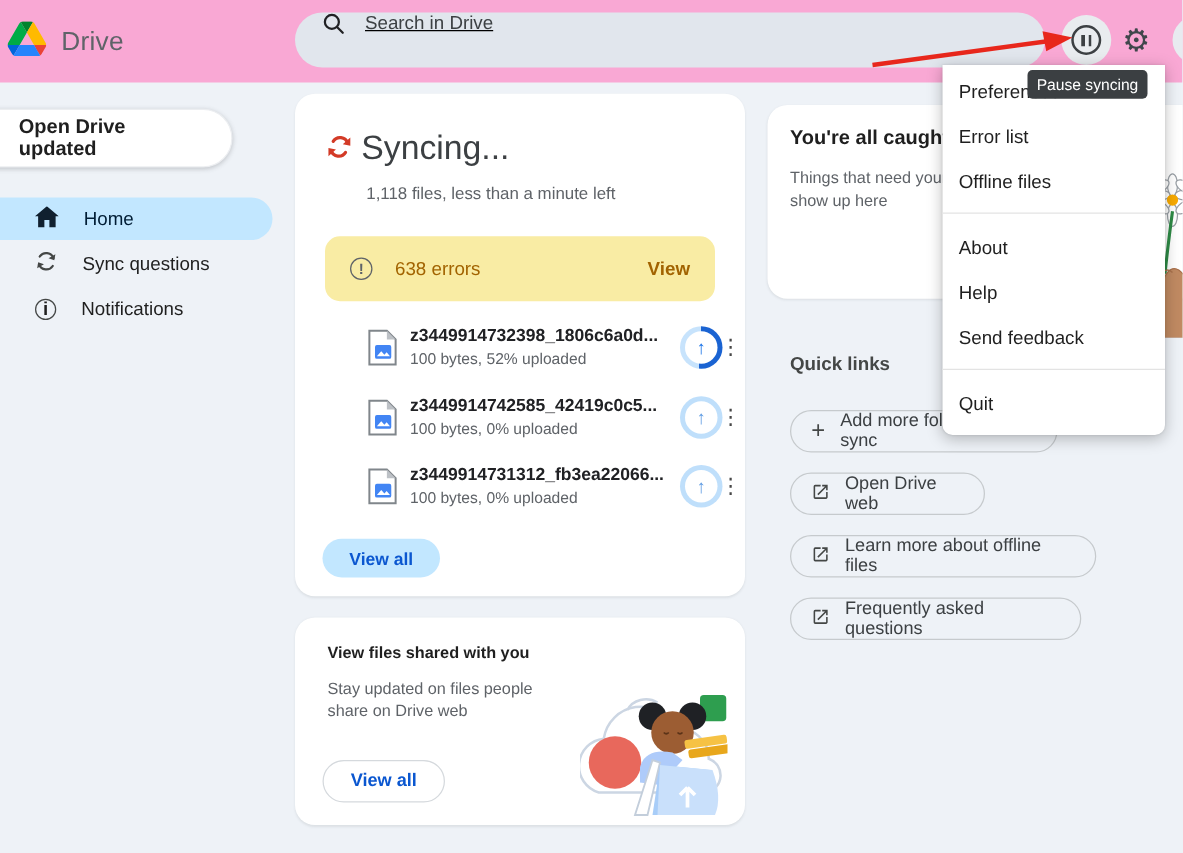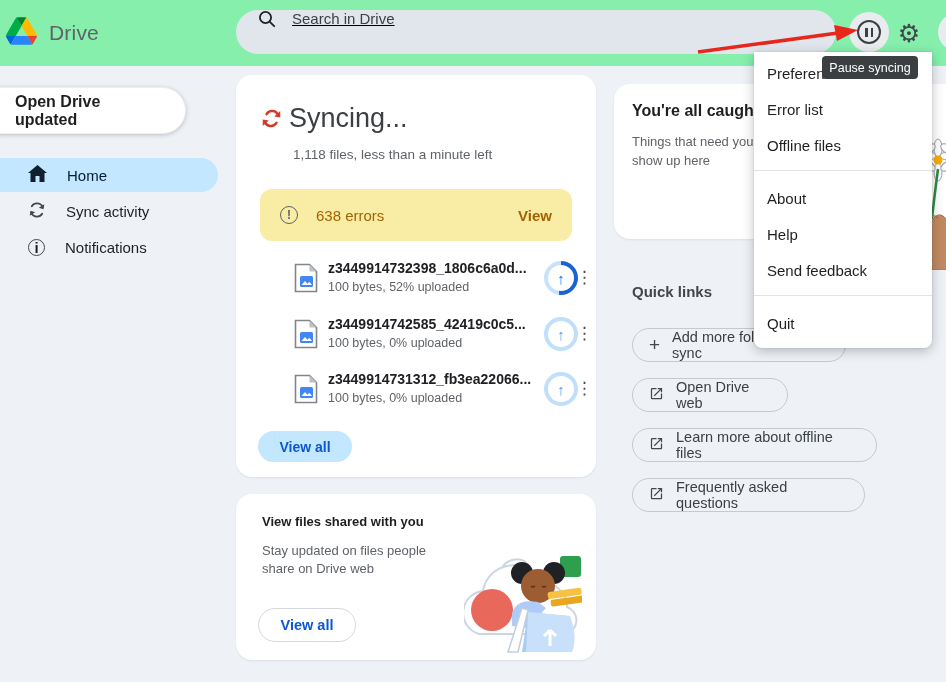--- a/index.html
+++ b/index.html
@@ -1,20 +1,20 @@
 <!DOCTYPE html>
 <html><head>
 <meta charset="utf-8">
 <style>
   * { margin:0; padding:0; box-sizing:border-box; font-family:"Liberation Sans", sans-serif; }
   html,body { width:946px; height:682px; }
   body { position:relative; width:946px; height:682px; background:#eef2f7; overflow:hidden; }
 
   
-  .topbar { position:absolute; left:0; top:0; width:946px; height:66px; background:#86efac; }
+  .topbar { position:absolute; left:0; top:0; width:946px; height:66px; background:#f9a8d4; }
   .logo-wrap { position:absolute; left:6px; top:17px; display:flex; align-items:center; gap:12px; }
   .logo-wrap .app-name { font-size:21px; color:#5f6368; letter-spacing:.2px; }
   .searchbar { position:absolute; left:236px; top:10px; width:600px; height:44px; background:#e1e6ed; border-radius:22px; display:flex; padding-left:22px; gap:16px;text-decoration:underline; }
   .searchbar .ph { font-size:15px; color:#3c4043; }
   .iconbtn-bg { position:absolute; width:40px; height:40px; border-radius:50%; display:flex; align-items:center; justify-content:center; }
   .pause-bg { left:849px; top:12px; background:#e9ecef; }
   .pause-circle { width:24px; height:24px; border:2px solid #3c4043; border-radius:50%; display:flex; align-items:center; justify-content:center; gap:3px; }
   .pause-circle i { display:block; width:2.5px; height:9px; background:#3c4043; }
   .gear { left:889px; top:13px; font-size:25px; color:#40464b; }
   .avatar-sliver { position:absolute; left:938px; top:13px; width:38px; height:38px; border-radius:50%; background:#e8ebf0; }
@@ -159,21 +159,21 @@
 
 <div class="nav-item nav-sync">
   <span>
     <svg width="18" height="18" viewBox="0 0 18 18">
       <path d="M3.2 11.5 A6.2 6.2 0 0 0 14.2 12.8" fill="none" stroke="#444746" stroke-width="1.8" stroke-linecap="round"></path>
       <path d="M14.8 6.5 A6.2 6.2 0 0 0 3.8 5.2" fill="none" stroke="#444746" stroke-width="1.8" stroke-linecap="round"></path>
       <polygon points="15.8,3 15.8,8 11,7.2" fill="#444746" transform="rotate(10 14 6)"></polygon>
       <polygon points="2.2,15 2.2,10 7,10.8" fill="#444746" transform="rotate(10 4 12)"></polygon>
     </svg>
   </span>
-  <span>Sync activity</span>
+  <span>Sync questions</span>
 </div>
 
 <div class="nav-item nav-notif">
   <span class="info-circle">i</span>
   <span>Notifications</span>
 </div>
 
 <div class="card card-sync">
   <div class="sync-head">
     <span>

